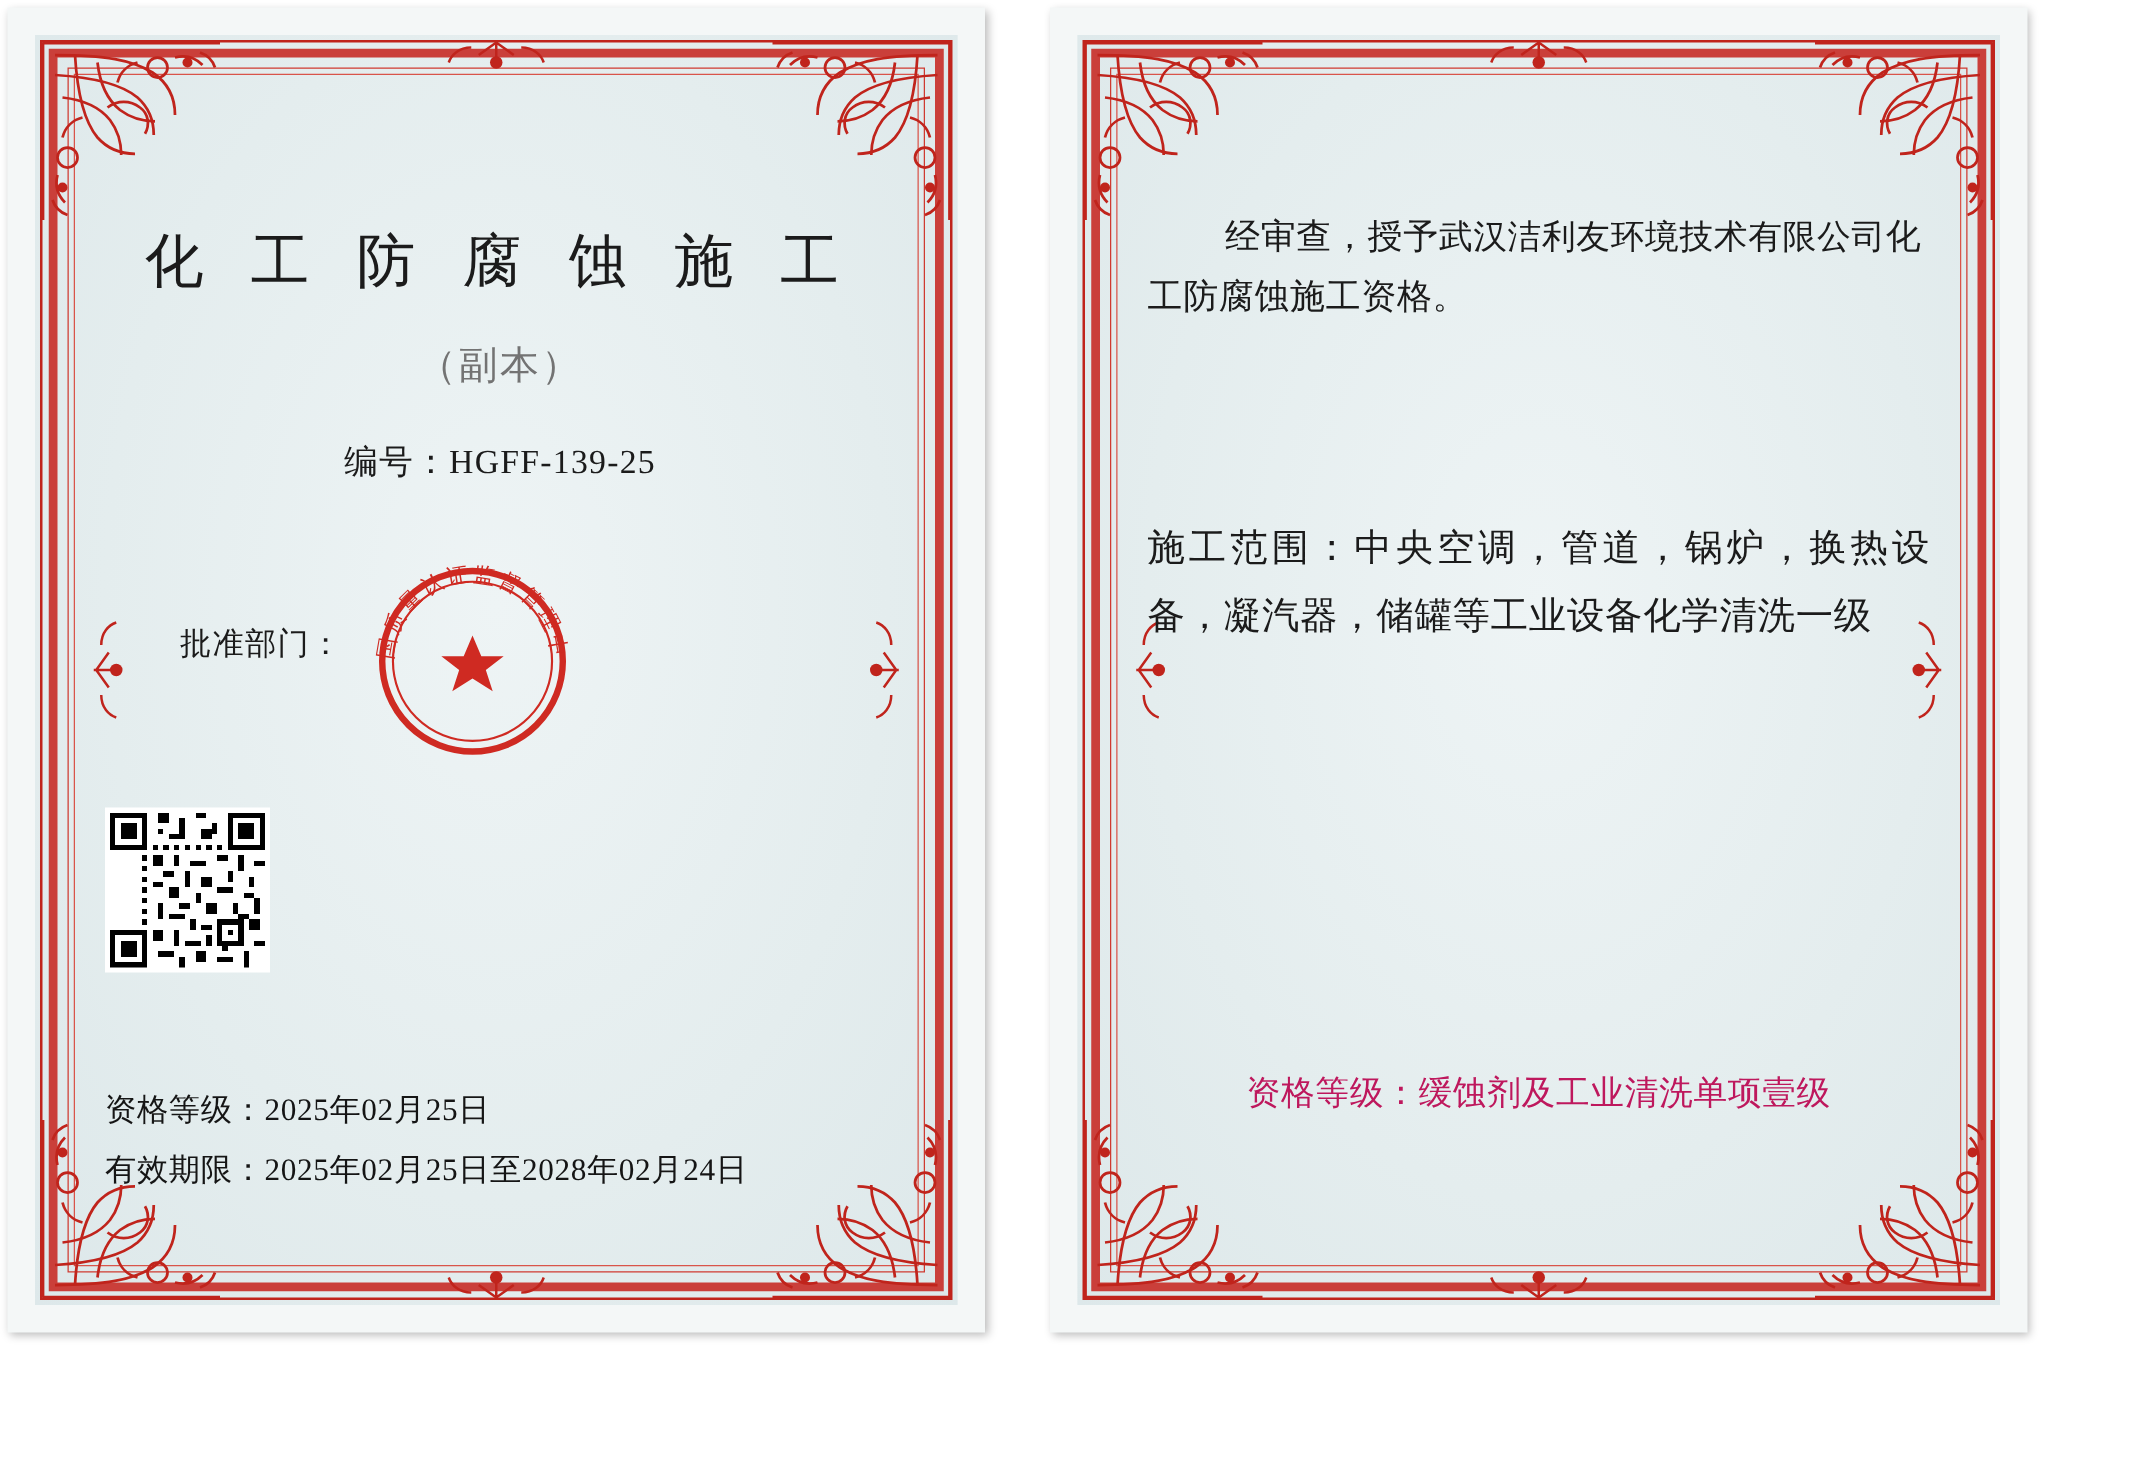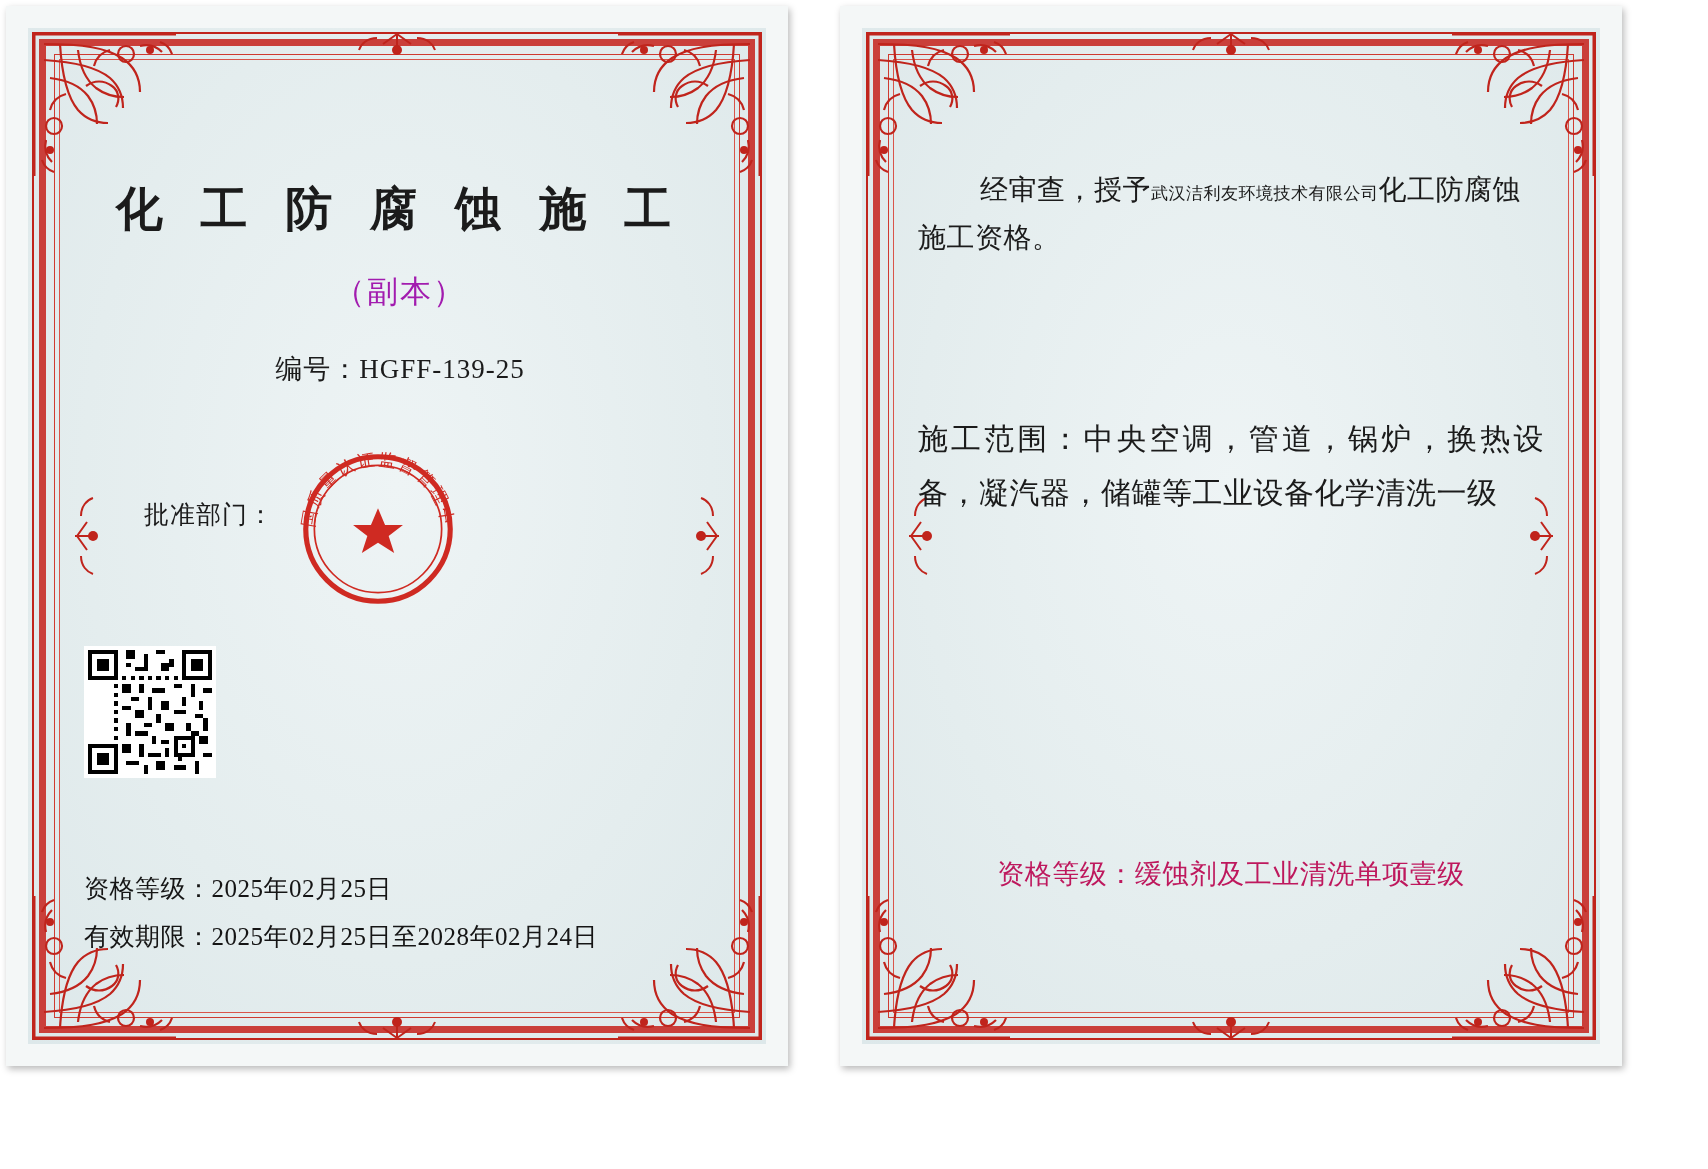--- a/index.html
+++ b/index.html
@@ -86,33 +86,33 @@
   .edge.right { right: 20px; top: 50%; transform: translateY(-50%) rotate(90deg); }
 
   
   .content {
     position: absolute;
     inset: 62px 70px 62px 76px;
   }
   .title-line {
     text-align: center;
     font-family: "Liberation Serif", serif;
-    font-weight: 700;
+    font-weight: 400;
     font-size: 47px;
     letter-spacing: 13px;
     color: #1b1b1b;
     margin-top: 110px;
   }
   .title-line.second {
     margin-top: 26px;
   }
   .subtitle {
     text-align: center;
     font-size: 31px;
-    color: #a21caf;
+    color: #737373;
     margin-top: 30px;
     letter-spacing: 2px;
   }
   .serial {
     text-align: center;
     font-size: 27px;
     color: #1b1b1b;
     margin-top: 38px;
     letter-spacing: 1px;
   }
@@ -174,21 +174,21 @@
     font-size: 28px;
     color: #1b1b1b;
     line-height: 1.72;
     text-indent: 62px;
     margin-top: 92px;
     letter-spacing: 0.5px;
   }
   .company {
     
     font-family: "Liberation Sans", sans-serif;
-    font-size: 17px;
+    font-size: 27px;
   }
   .scope {
     margin-top: 150px;
     font-size: 30px;
     color: #1b1b1b;
     line-height: 1.78;
     text-align: justify;
     letter-spacing: 0.5px;
   }
   .scope-label { white-space: nowrap; }

